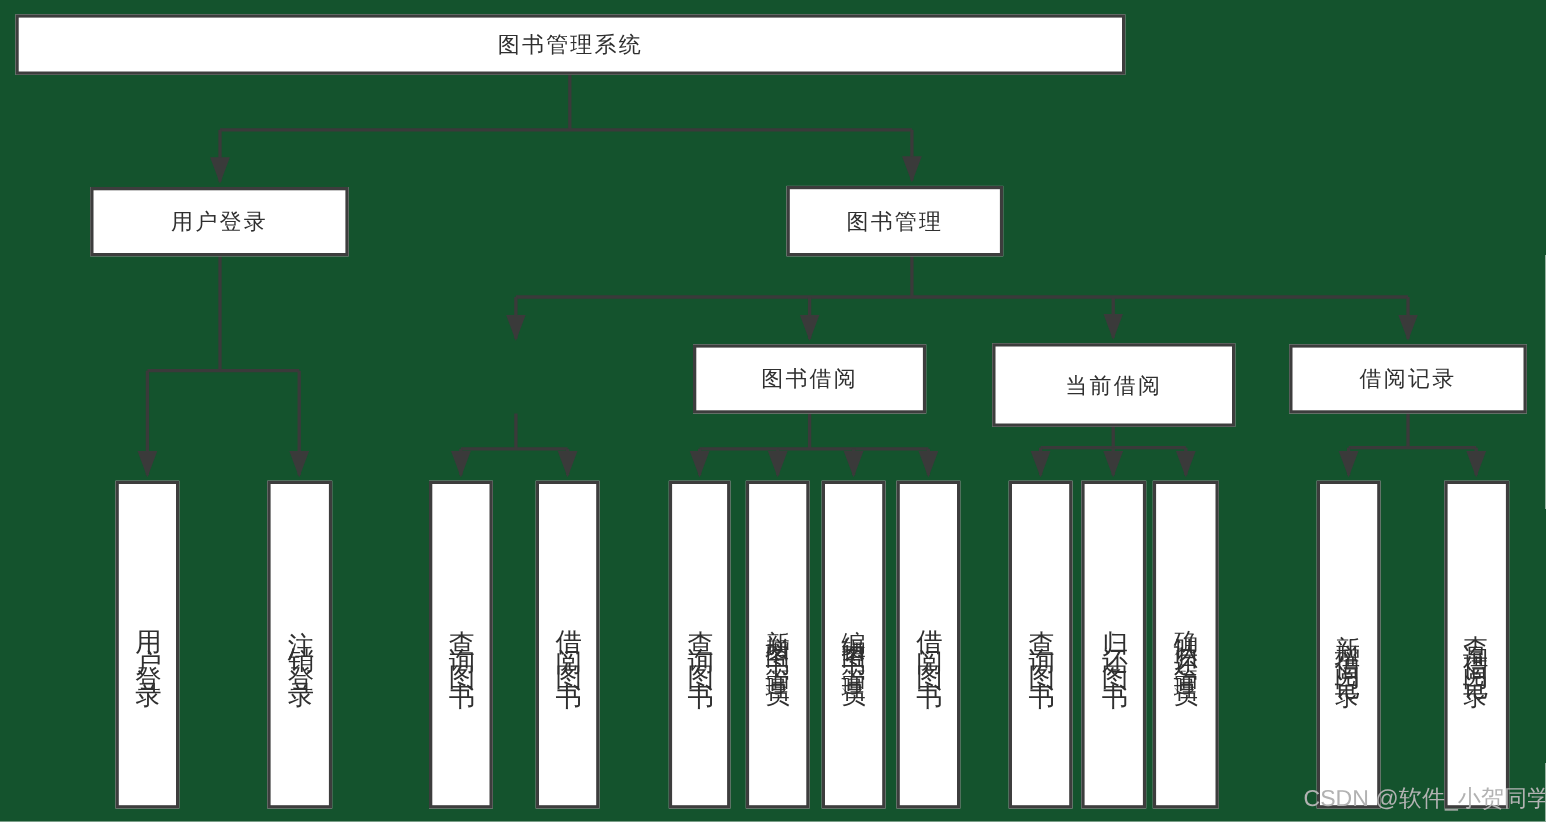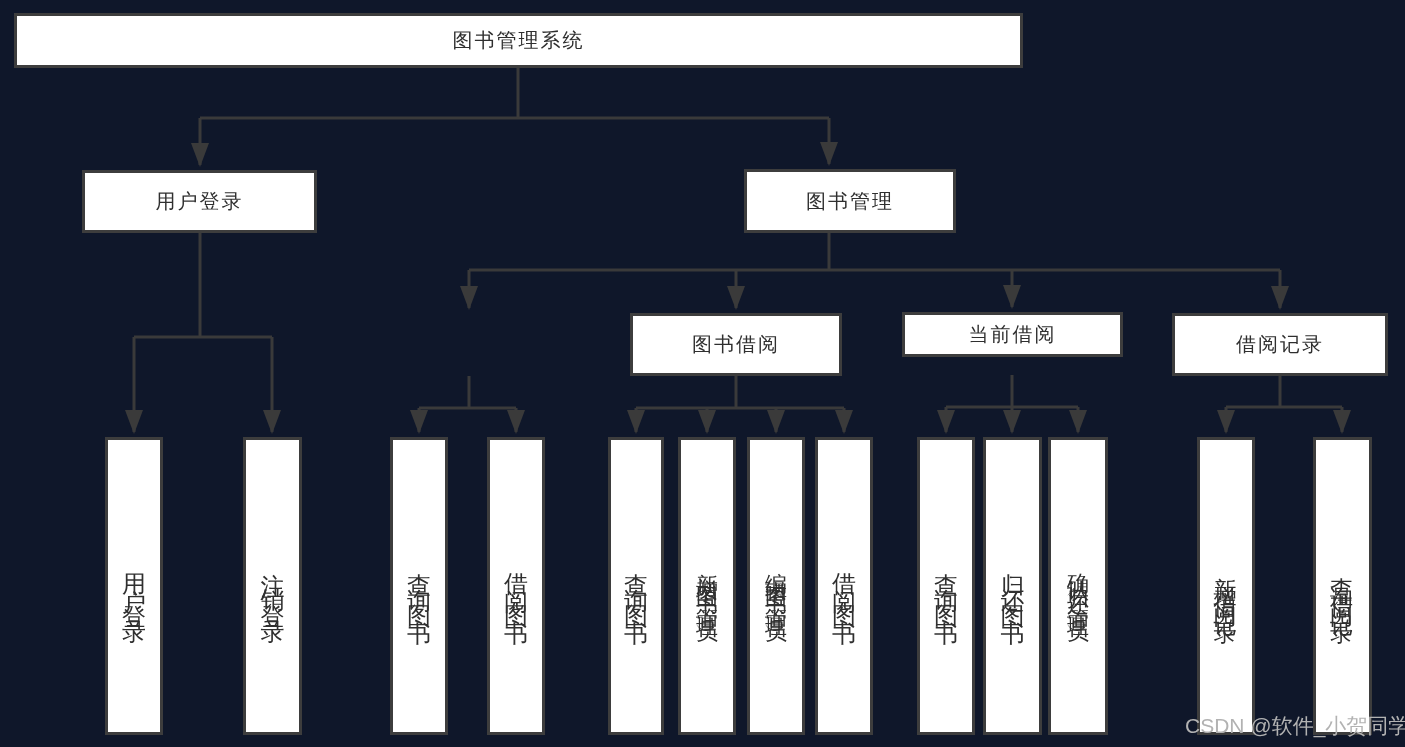--- a/index.html
+++ b/index.html
@@ -1,19 +1,19 @@
 <!DOCTYPE html>
 <html><head>
 <meta charset="utf-8">
 <style>
   html,body{margin:0;padding:0;background:#fff;}
   .canvas{
     position:relative;
     width:1405px;height:747px;
-    background:#0f172a;
+    background:#14532d;
     font-family:"Liberation Sans","DejaVu Sans",sans-serif;
     color:#303030;
     overflow:hidden;
   }
   .wires{position:absolute;left:0;top:0;width:1405px;height:747px;}
   .ln{stroke:#3a3a3a;stroke-width:3;fill:none;}
   .box{
     position:absolute;
     box-sizing:border-box;
     background:#ffffff;
@@ -92,28 +92,28 @@
     <path class="ln" marker-end="url(#ah)" d="M1342,407 V432"></path>
   </svg>
 
   <div class="box" style="left:14px;top:13px;width:1009px;height:55px">
     <span class="hlabel">图书管理系统</span>
   </div>
 
   <div class="box" style="left:82px;top:170px;width:235px;height:63px">
     <span class="hlabel">用户登录</span>
   </div>
-  <div class="box" style="left:744px;top:169px;width:212px;height:64px">
+  <div class="box" style="left:715px;top:169px;width:197px;height:64px">
     <span class="hlabel">图书管理</span>
   </div>
 
   <div class="box" style="left:630px;top:313px;width:212px;height:63px">
     <span class="hlabel">图书借阅</span>
   </div>
-  <div class="box" style="left:902px;top:312px;width:221px;height:45px">
+  <div class="box" style="left:902px;top:312px;width:221px;height:76px">
     <span class="hlabel">当前借阅</span>
   </div>
   <div class="box" style="left:1172px;top:313px;width:216px;height:63px">
     <span class="hlabel">借阅记录</span>
   </div>
 
   <div class="box" style="left:105px;top:437px;width:58px;height:298px">
     <span class="vtext s4">用户登录</span>
   </div>
   <div class="box" style="left:243px;top:437px;width:59px;height:298px">

